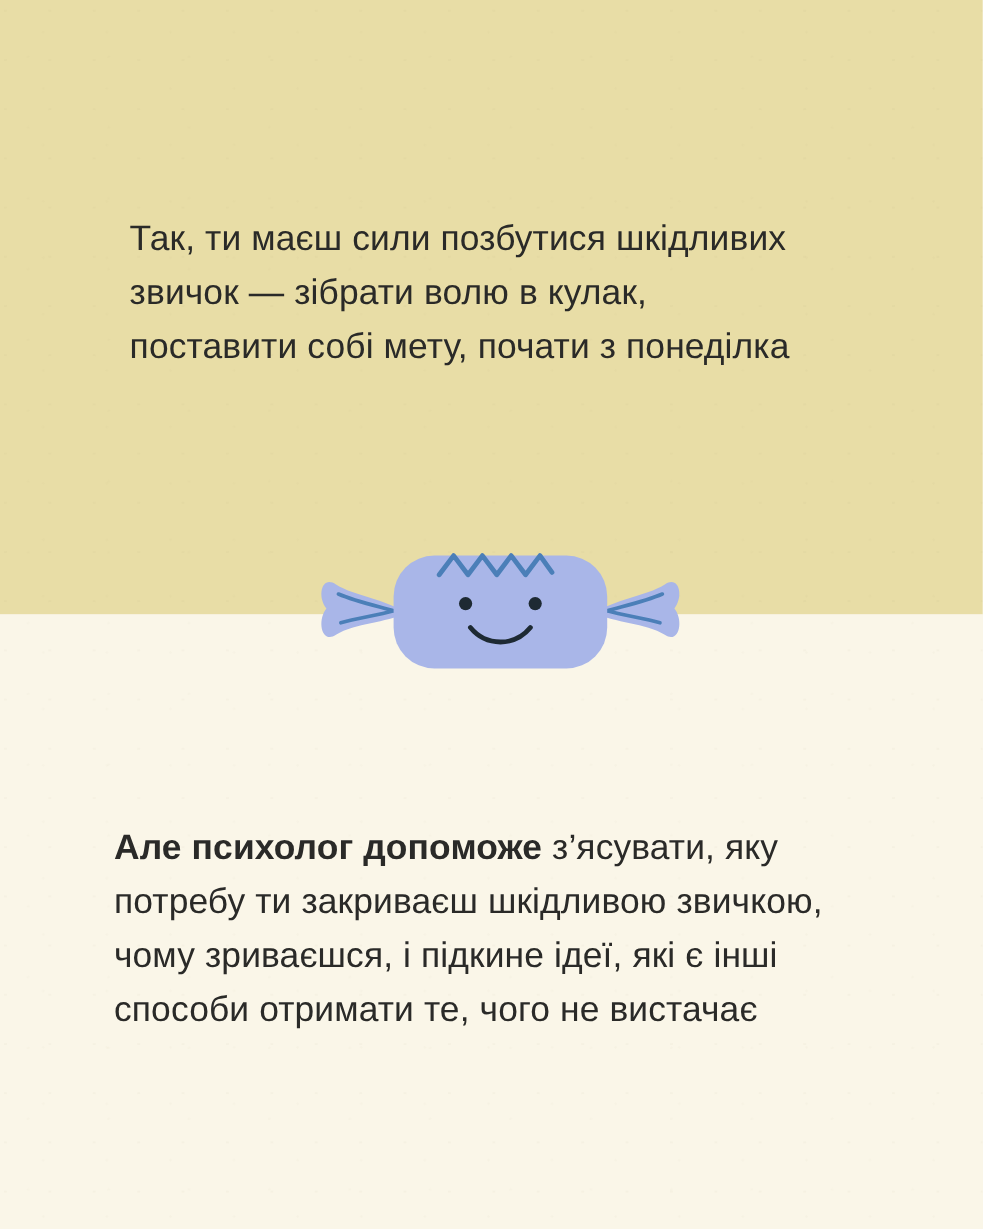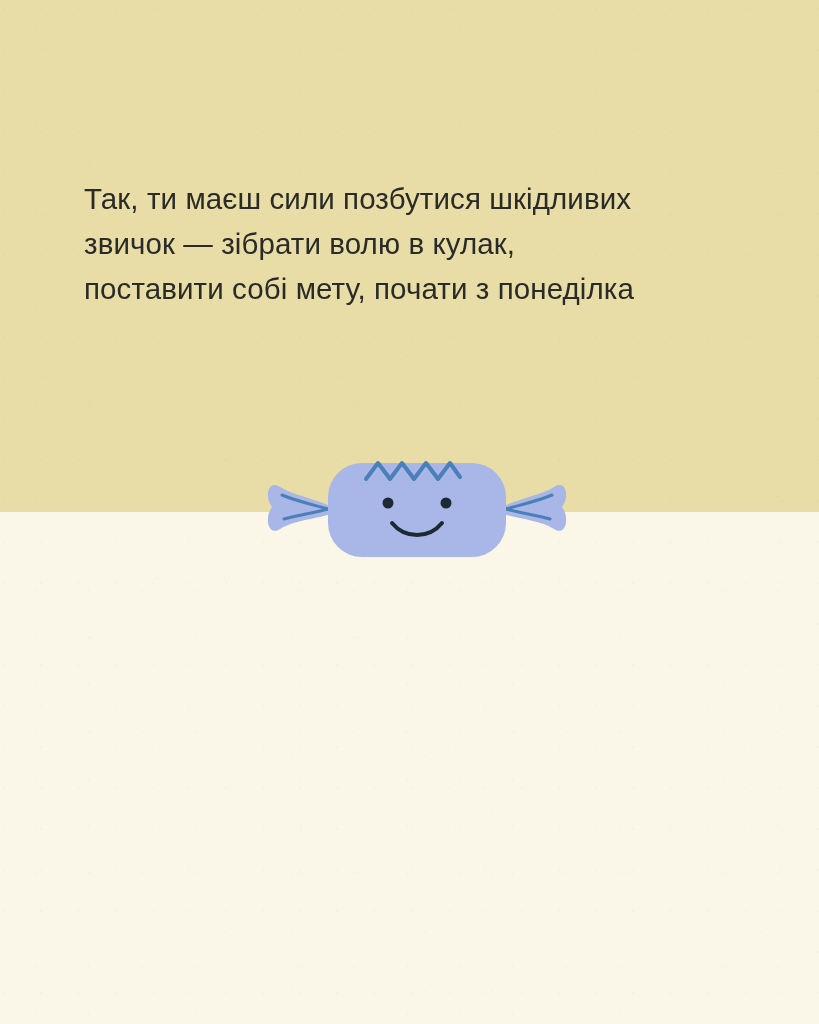--- a/index.html
+++ b/index.html
@@ -30,21 +30,21 @@
   .band-bottom {
     position: absolute;
     left: 0;
     top: 512px;
     width: 819px;
     height: 512px;
     background: #faf6e8;
   }
   .top-text {
     position: absolute;
-    left: 84px;
+    left: 108px;
     top: 176px;
     width: 560px;
     font-size: 29.5px;
     line-height: 45px;
     color: #2a2a28;
     letter-spacing: 0.1px;
     font-weight: 400;
   }
   .bottom-text {
     position: absolute;
@@ -105,14 +105,17 @@
 
       <path d="M104 34 L116 18 L128 34 L140 18 L152 34 L164 18 L176 34 L188 18 L198 32" stroke="#4b7fb8" stroke-width="4" fill="none" stroke-linecap="round" stroke-linejoin="round"></path>
 
       <circle cx="126" cy="58" r="5.5" fill="#1e2a33"></circle>
       <circle cx="184" cy="58" r="5.5" fill="#1e2a33"></circle>
 
       <path d="M130 78 C143 94 167 94 180 78" stroke="#1e2a33" stroke-width="4" fill="none" stroke-linecap="round"></path>
     </svg>
   </div>
 
+  <div class="bottom-text">
+    <span class="lead">Але психолог допоможе</span><span> з’ясувати, яку потребу ти закриваєш шкідливою звичкою, чому зриваєшся, і підкине ідеї, які є інші способи отримати те, чого не вистачає</span>
+  </div>
 
 </div>
 
 </body></html>

